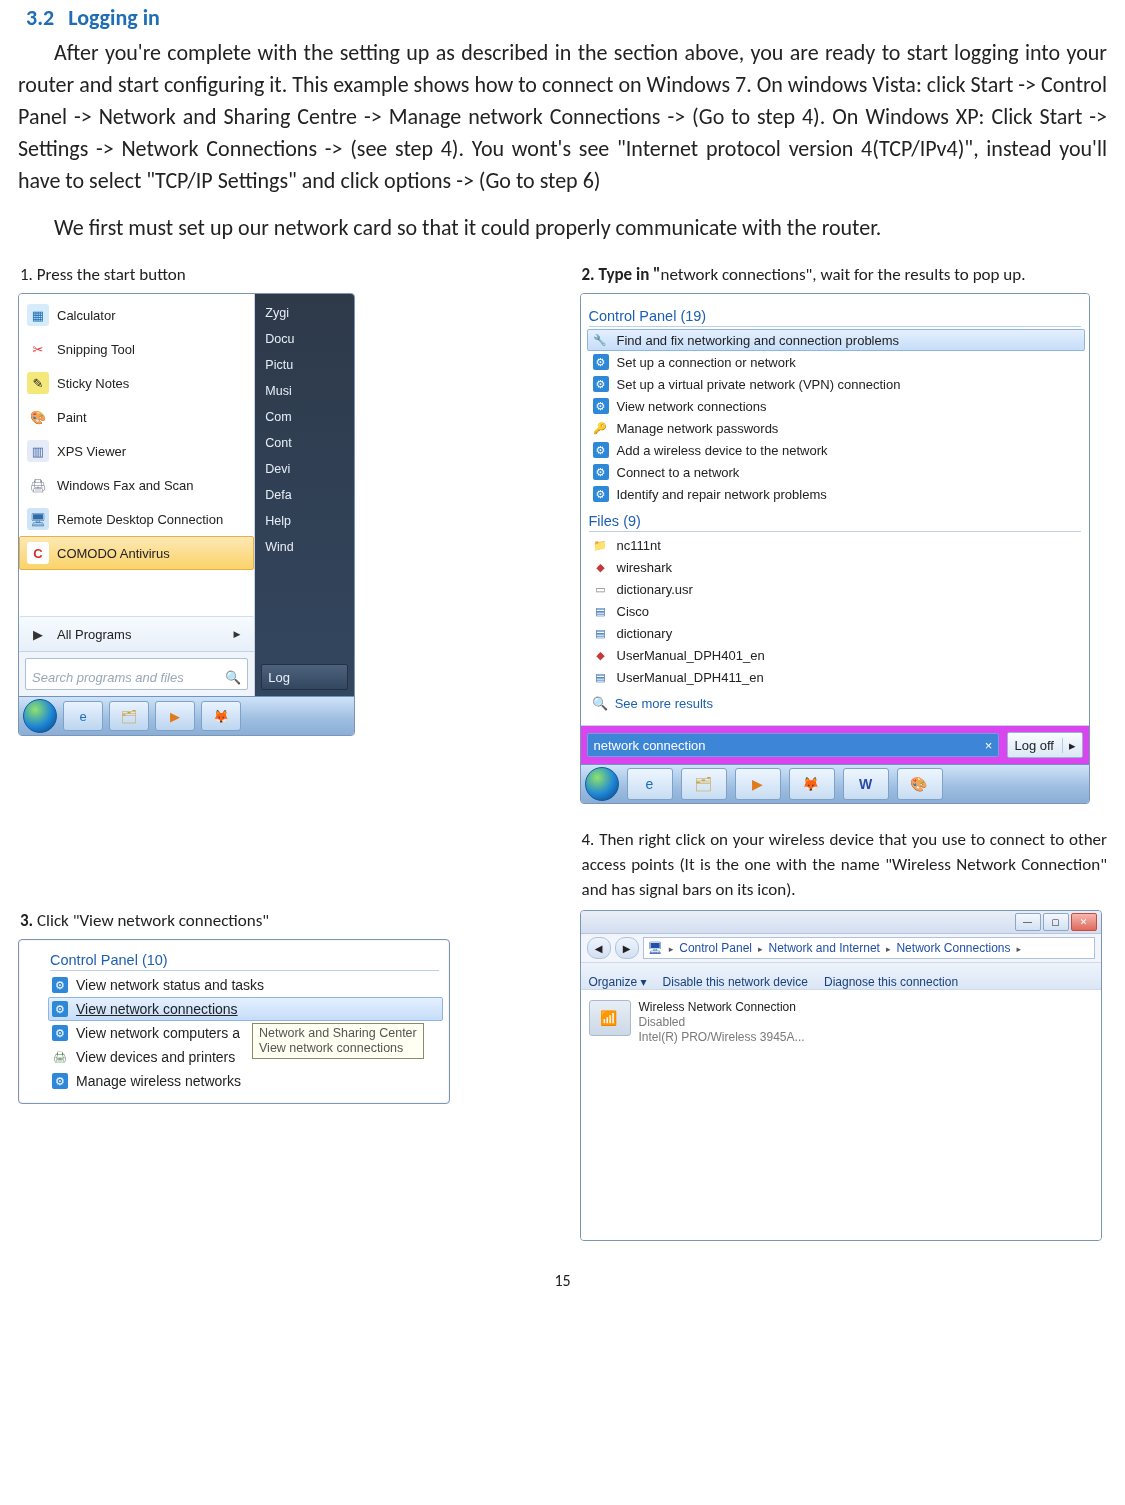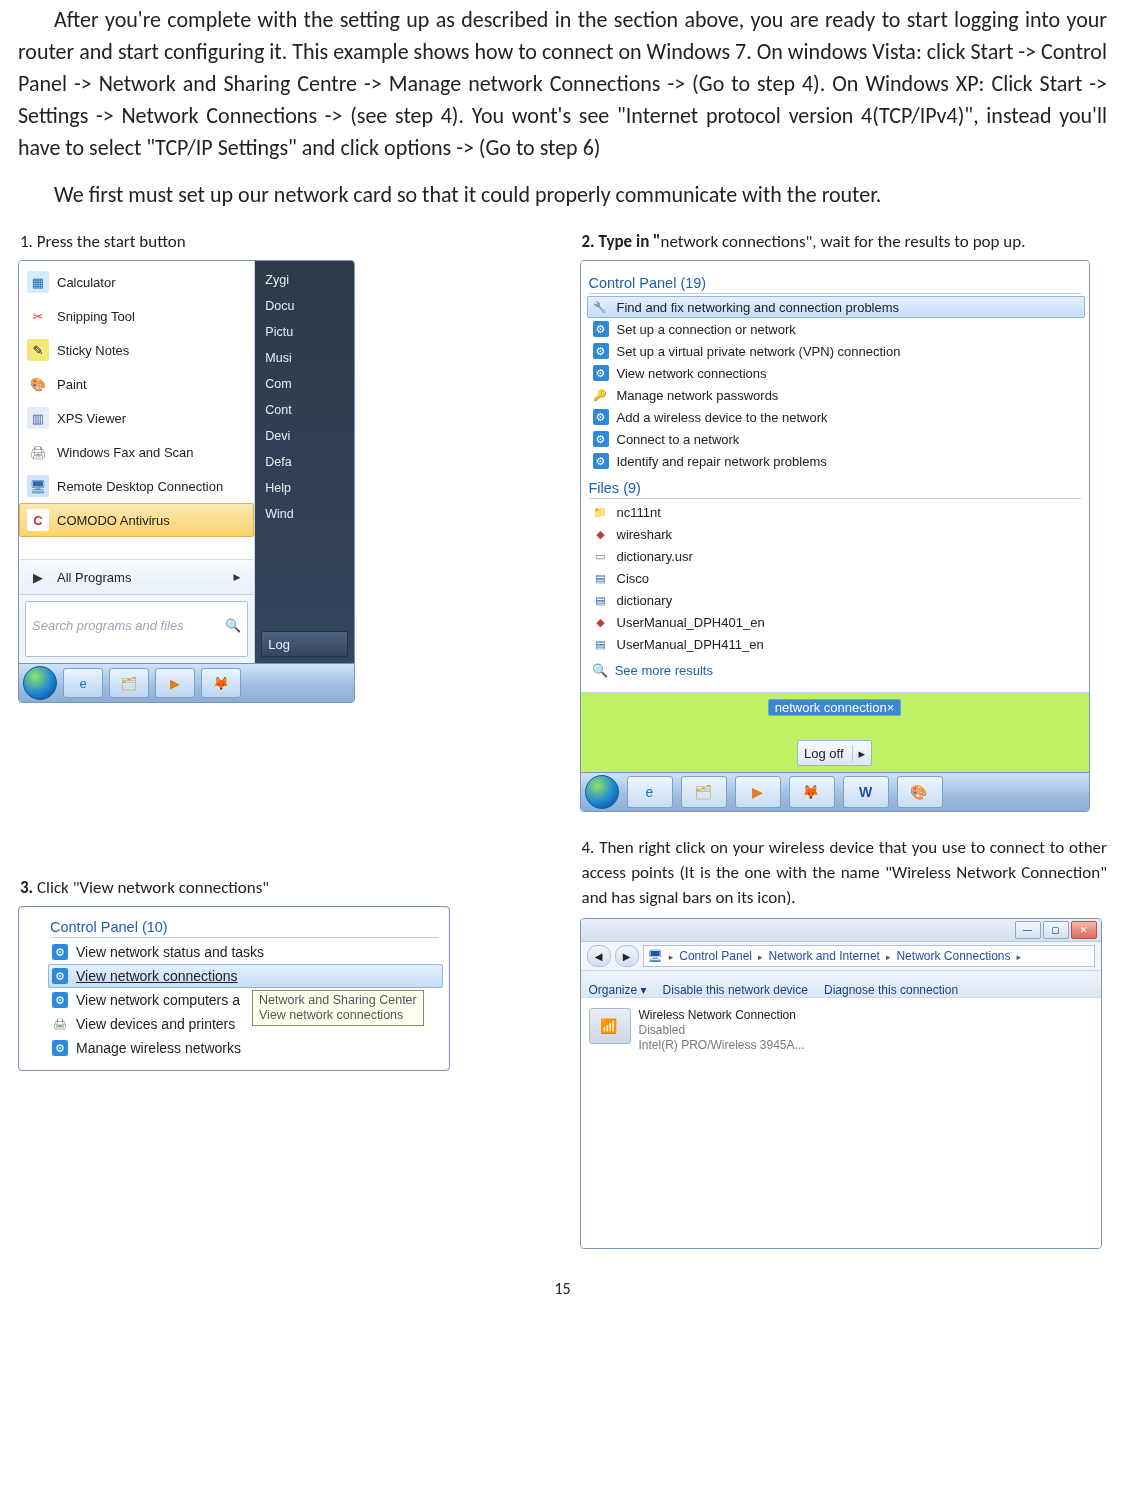--- a/index.html
+++ b/index.html
@@ -88,21 +88,21 @@
     padding-top:6px;
   }
   .r-item { padding:6px 8px 6px 10px; font-size:12.5px; cursor:pointer; }
   .search-row {
     background:#f0f4fb; border-top:1px solid #c8d4e6;
     display:flex; align-items:center; padding:6px 6px;
     gap:6px;
   }
   .search-box {
     flex:1; height:22px; border:1px solid #aebfd6; border-radius:2px;
-    background:#fff; display:flex; align-items:flex-start; padding:16px 6px;
+    background:#fff; display:flex; align-items:flex-end; padding:4px 6px;
     color:#9aa7b8; font-style:italic; justify-content:space-between;
   }
   .taskbar {
     height:38px; background:linear-gradient(#cfe3f8,#9dbde0 60%,#8aaed6);
     border-top:1px solid #6f94bf;
     display:flex; align-items:center; gap:6px; padding:0 4px;
   }
   .orb {
     width:32px;height:32px;border-radius:50%;
     background:radial-gradient(circle at 35% 30%,#8fe36a,#1e86d6 55%,#0a3b78);
@@ -124,21 +124,21 @@
   .res-item {
     display:flex; align-items:center; gap:8px;
     padding:3px 6px; cursor:pointer; font-size:13px; color:#222;
   }
   .res-item.sel { background:linear-gradient(#e4f0ff,#c6ddf8); border:1px solid #8eb6e4; padding:2px 5px; border-radius:2px;}
   .mini-ico {
     width:16px;height:16px;flex:0 0 16px;display:inline-flex;align-items:center;justify-content:center;
     border-radius:2px;font-size:11px;
   }
   .more-link { color:#1d5fb3; padding:8px 6px 10px 6px; display:flex;align-items:center;gap:6px; cursor:pointer;}
-  .bottom-row { display:flex; align-items:center; gap:24px; padding:6px 6px; background:#bef264; border-top:1px solid #c8d4e6;flex-direction:column;}
+  .bottom-row { display:flex; align-items:center; gap:8px; padding:6px 6px; background:#d946ef; border-top:1px solid #c8d4e6;}
   .blue-input {
     flex:1; height:22px; border:1px solid #6fa1dc; border-radius:2px;
     background:#3d85d6; color:#fff; display:flex;align-items:center;padding:0 6px;justify-content:space-between;
   }
   .logoff-btn {
     height:24px; border:1px solid #9ab4d4; border-radius:2px;
     background:linear-gradient(#f9fcff,#dbe7f5);
     display:flex;align-items:center;padding:0 6px;gap:4px;font-size:13px;cursor:pointer;
   }
   .logoff-btn .drop { border-left:1px solid #b7c9df;padding-left:6px;margin-left:4px;}
@@ -182,20 +182,23 @@
   .ctx-item.disabled{color:#9a9a9a;cursor:default;}
   .ctx-sep{height:1px;background:#c8c8c8;margin:2px 4px;}
   .page-num { text-align:center;font-size:16px;margin-top:30px;}
   .spacer-big{height:170px;}
 </style>
 </head>
 <body>
 
 <div class="page">
 
+  <div class="section-title">
+    <span class="num">3.2</span><span>Logging in</span>
+  </div>
 
   <p class="body-text indent">After you're complete with the setting up as described in the section above, you are ready to start logging into your router and start configuring it. This example shows how to connect on Windows 7. On windows Vista: click Start -&gt; Control Panel -&gt; Network and Sharing Centre -&gt; Manage network Connections -&gt; (Go to step 4). On Windows XP: Click Start -&gt; Settings -&gt; Network Connections -&gt; (see step 4). You wont's see "Internet protocol version 4(TCP/IPv4)", instead you'll have to select "TCP/IP Settings" and click options -&gt; (Go to step 6)</p>
   <p class="body-text indent">We first must set up our network card so that it could properly communicate with the router.</p>
 
   <div class="columns">
 
     <div class="col">
       <div class="step-label">1. Press the start button</div>
 
       <div class="win-frame start-menu">

